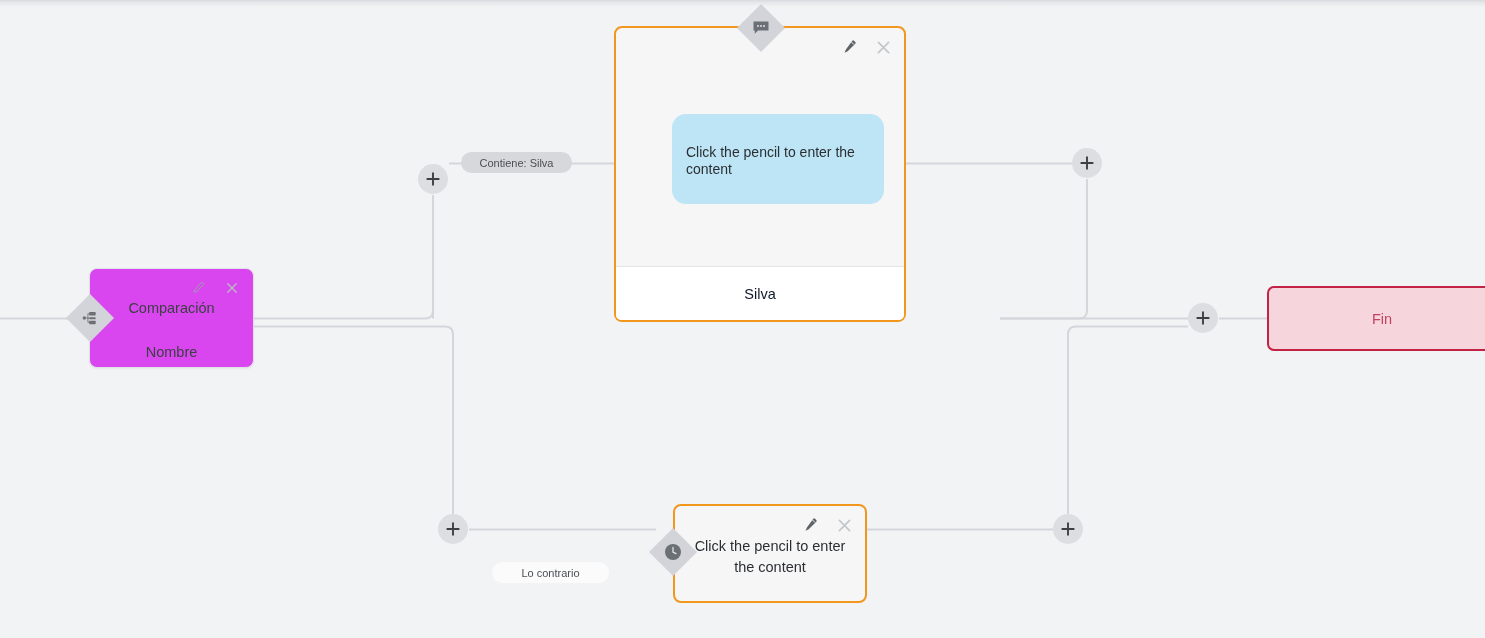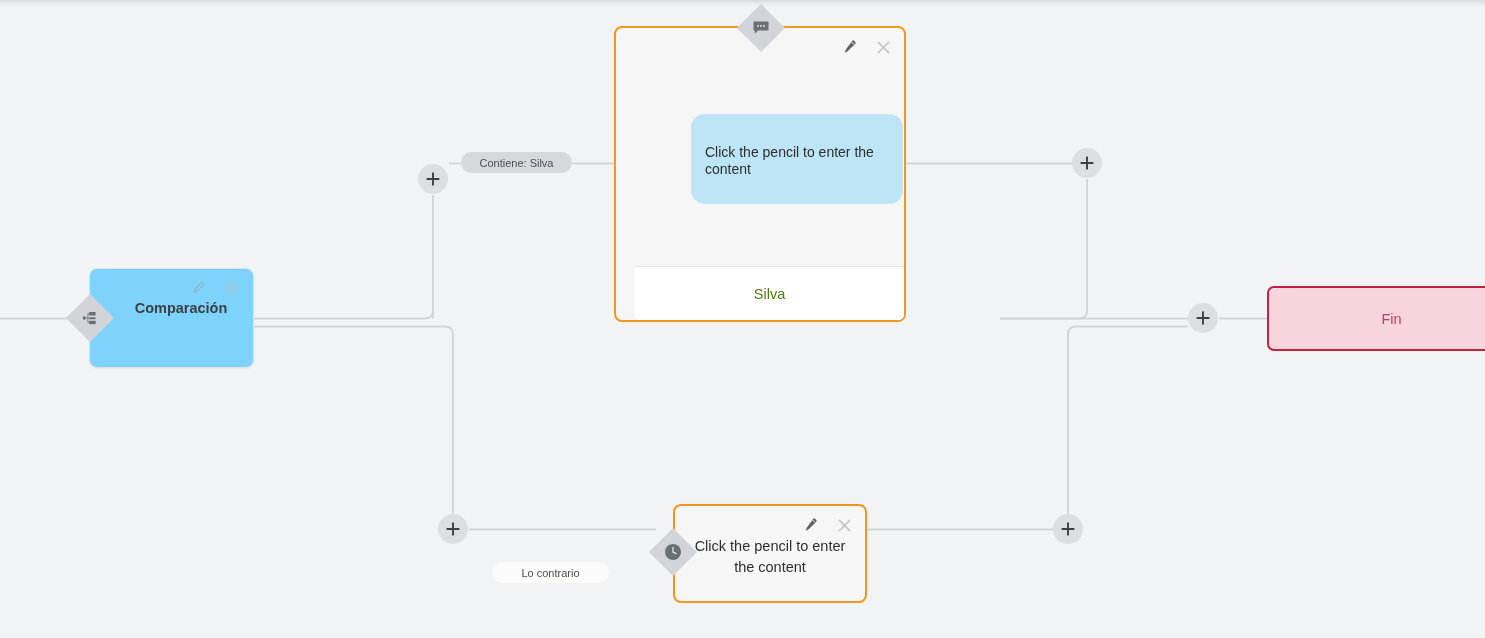--- a/index.html
+++ b/index.html
@@ -43,35 +43,33 @@
     stroke: #d3d6da;
     stroke-width: 2;
     stroke-linecap: butt;
   }
 
   
   .node {
     position: absolute;
     box-sizing: border-box;
     z-index: 5;
-    padding-left: 19px;
   }
 
   
   .compare-node {
     left: 89px;
     top: 268px;
     width: 165px;
     height: 100px;
-    background: #7dd3fc;
+    background: #d946ef;
     border: 1px solid #e0e2e6;
     border-radius: 8px;
     box-shadow: 0 1px 2px rgba(0,0,0,0.05);
     z-index: 6;
-    font-weight: bold;
   }
   .compare-body {
     padding-top: 26px;
     text-align: center;
     color: #3c4043;
     font-size: 14.5px;
     line-height: 26px;
   }
   .compare-body .line2 { margin-top: 18px; }
 
@@ -158,21 +156,21 @@
   }
   .card-footer {
     height: 53px;
     flex: 0 0 53px;
     background: #ffffff;
     border-top: 1px solid #e3e5e8;
     border-radius: 0 0 5px 5px;
     display: flex;
     align-items: center;
     justify-content: center;
-    color: #4d7c0f;
+    color: #0f172a;
     font-size: 14.5px;
   }
 
   .card-bottom-text {
     position: absolute;
     left: 0; right: 0;
     top: 30px;
     text-align: center;
     color: #2b2f33;
     font-size: 14.5px;
@@ -284,20 +282,21 @@
         </svg>
       </span>
       <span class="tool-btn">
         <svg width="14" height="14" viewBox="0 0 16 16">
           <path d="M3.2 3.2 L12.8 12.8 M12.8 3.2 L3.2 12.8" stroke="#b9bdc2" stroke-width="1.5" stroke-linecap="round"></path>
         </svg>
       </span>
     </div>
     <div class="compare-body">
       <div>Comparación</div>
+      <div class="line2">Nombre</div>
     </div>
   </div>
 
   <div class="diamond diamond-compare">
     <span class="dico">
       <svg width="16" height="14" viewBox="0 0 18 16">
         <circle cx="2.5" cy="8" r="1.9" fill="#6b7076"></circle>
         <rect x="8" y="1.2" width="7.5" height="4" rx="0.8" fill="#6b7076"></rect>
         <rect x="8" y="7.2" width="7.5" height="2.1" rx="0.8" fill="#6b7076"></rect>
         <rect x="8" y="11" width="7.5" height="4" rx="0.8" fill="#6b7076"></rect>

